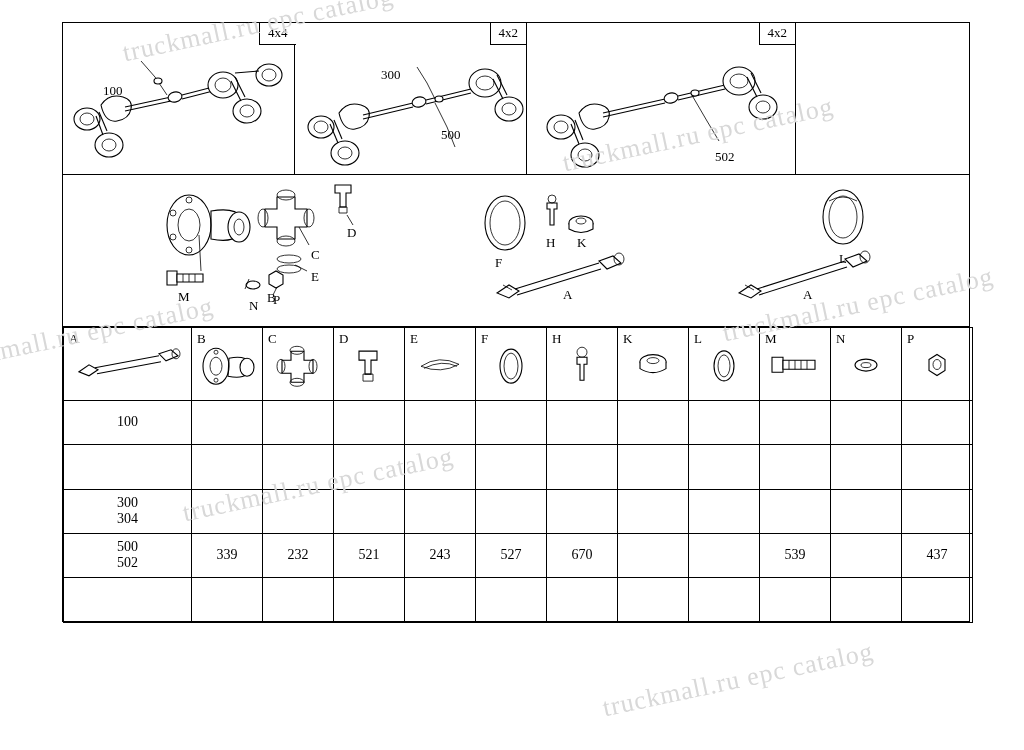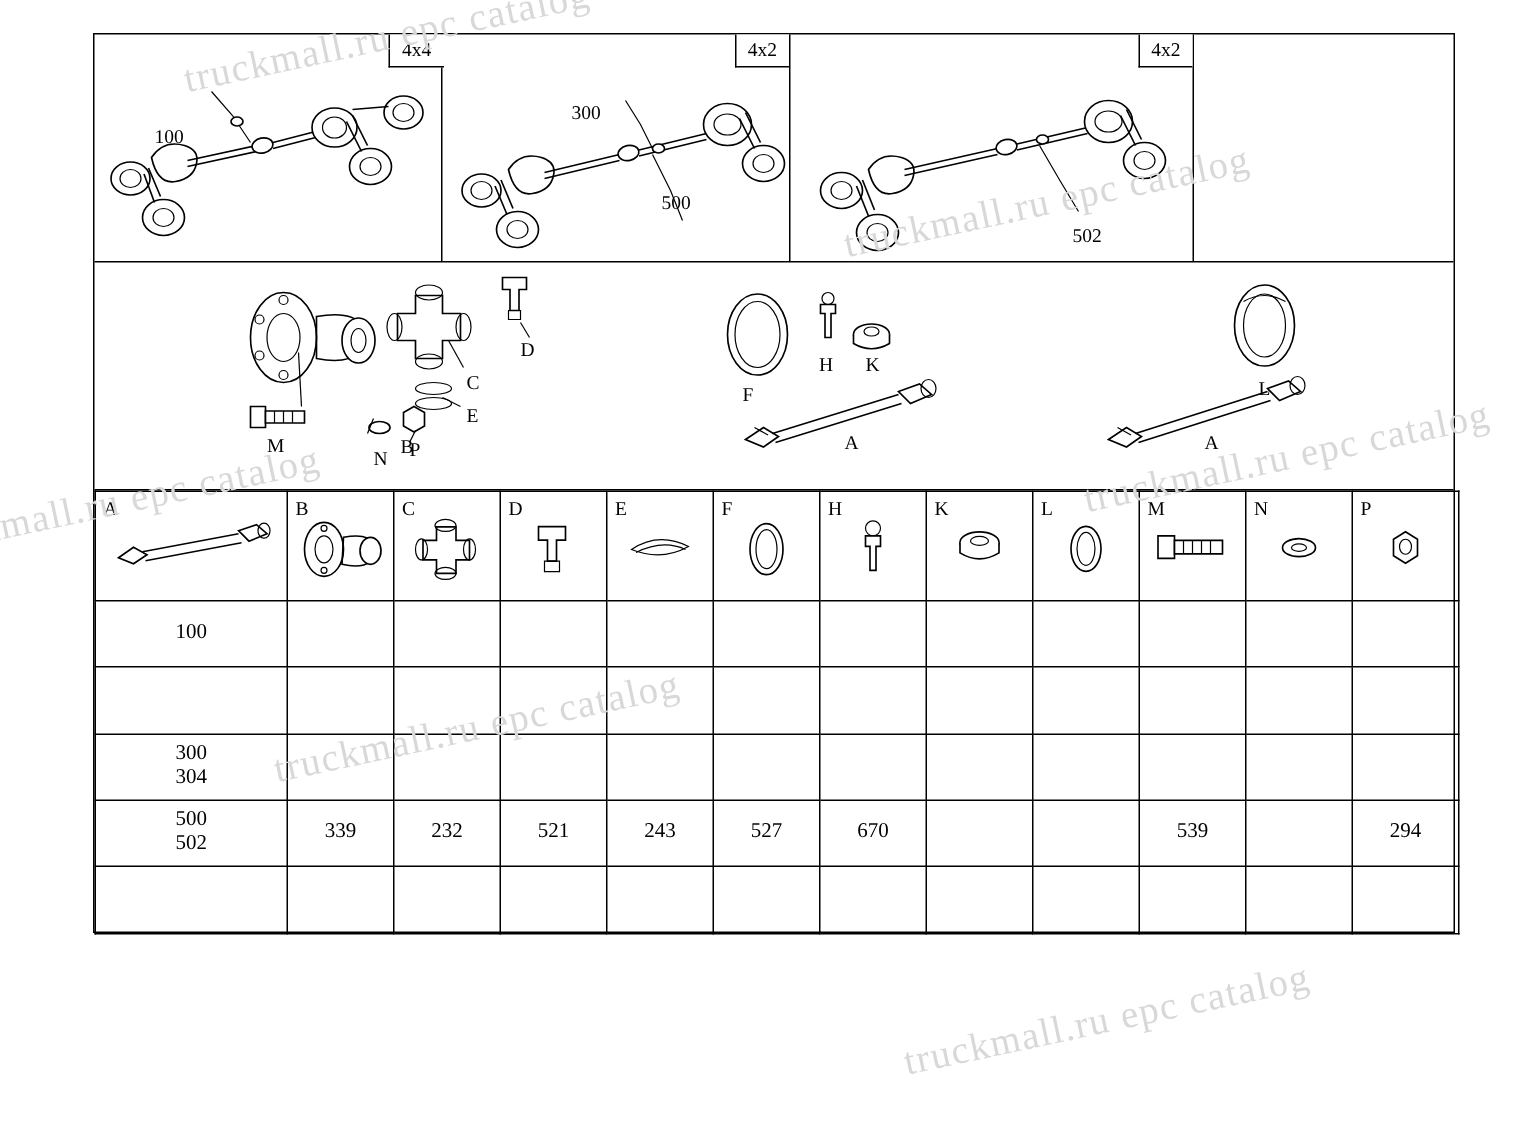--- a/index.html
+++ b/index.html
@@ -655,21 +655,21 @@
         <td>
               <span class="cell-num"></span>
             </td>
         <td>
               <span class="cell-num">539</span>
             </td>
         <td>
               <span class="cell-num"></span>
             </td>
         <td>
-              <span class="cell-num">294</span>
+              <span class="cell-num">437</span>
             </td>
       </tr>
 
       <tr class="r-nums">
         <td>
               <span class="cell-num"></span>
             </td>
         <td>
               <span class="cell-num"></span>
             </td>

